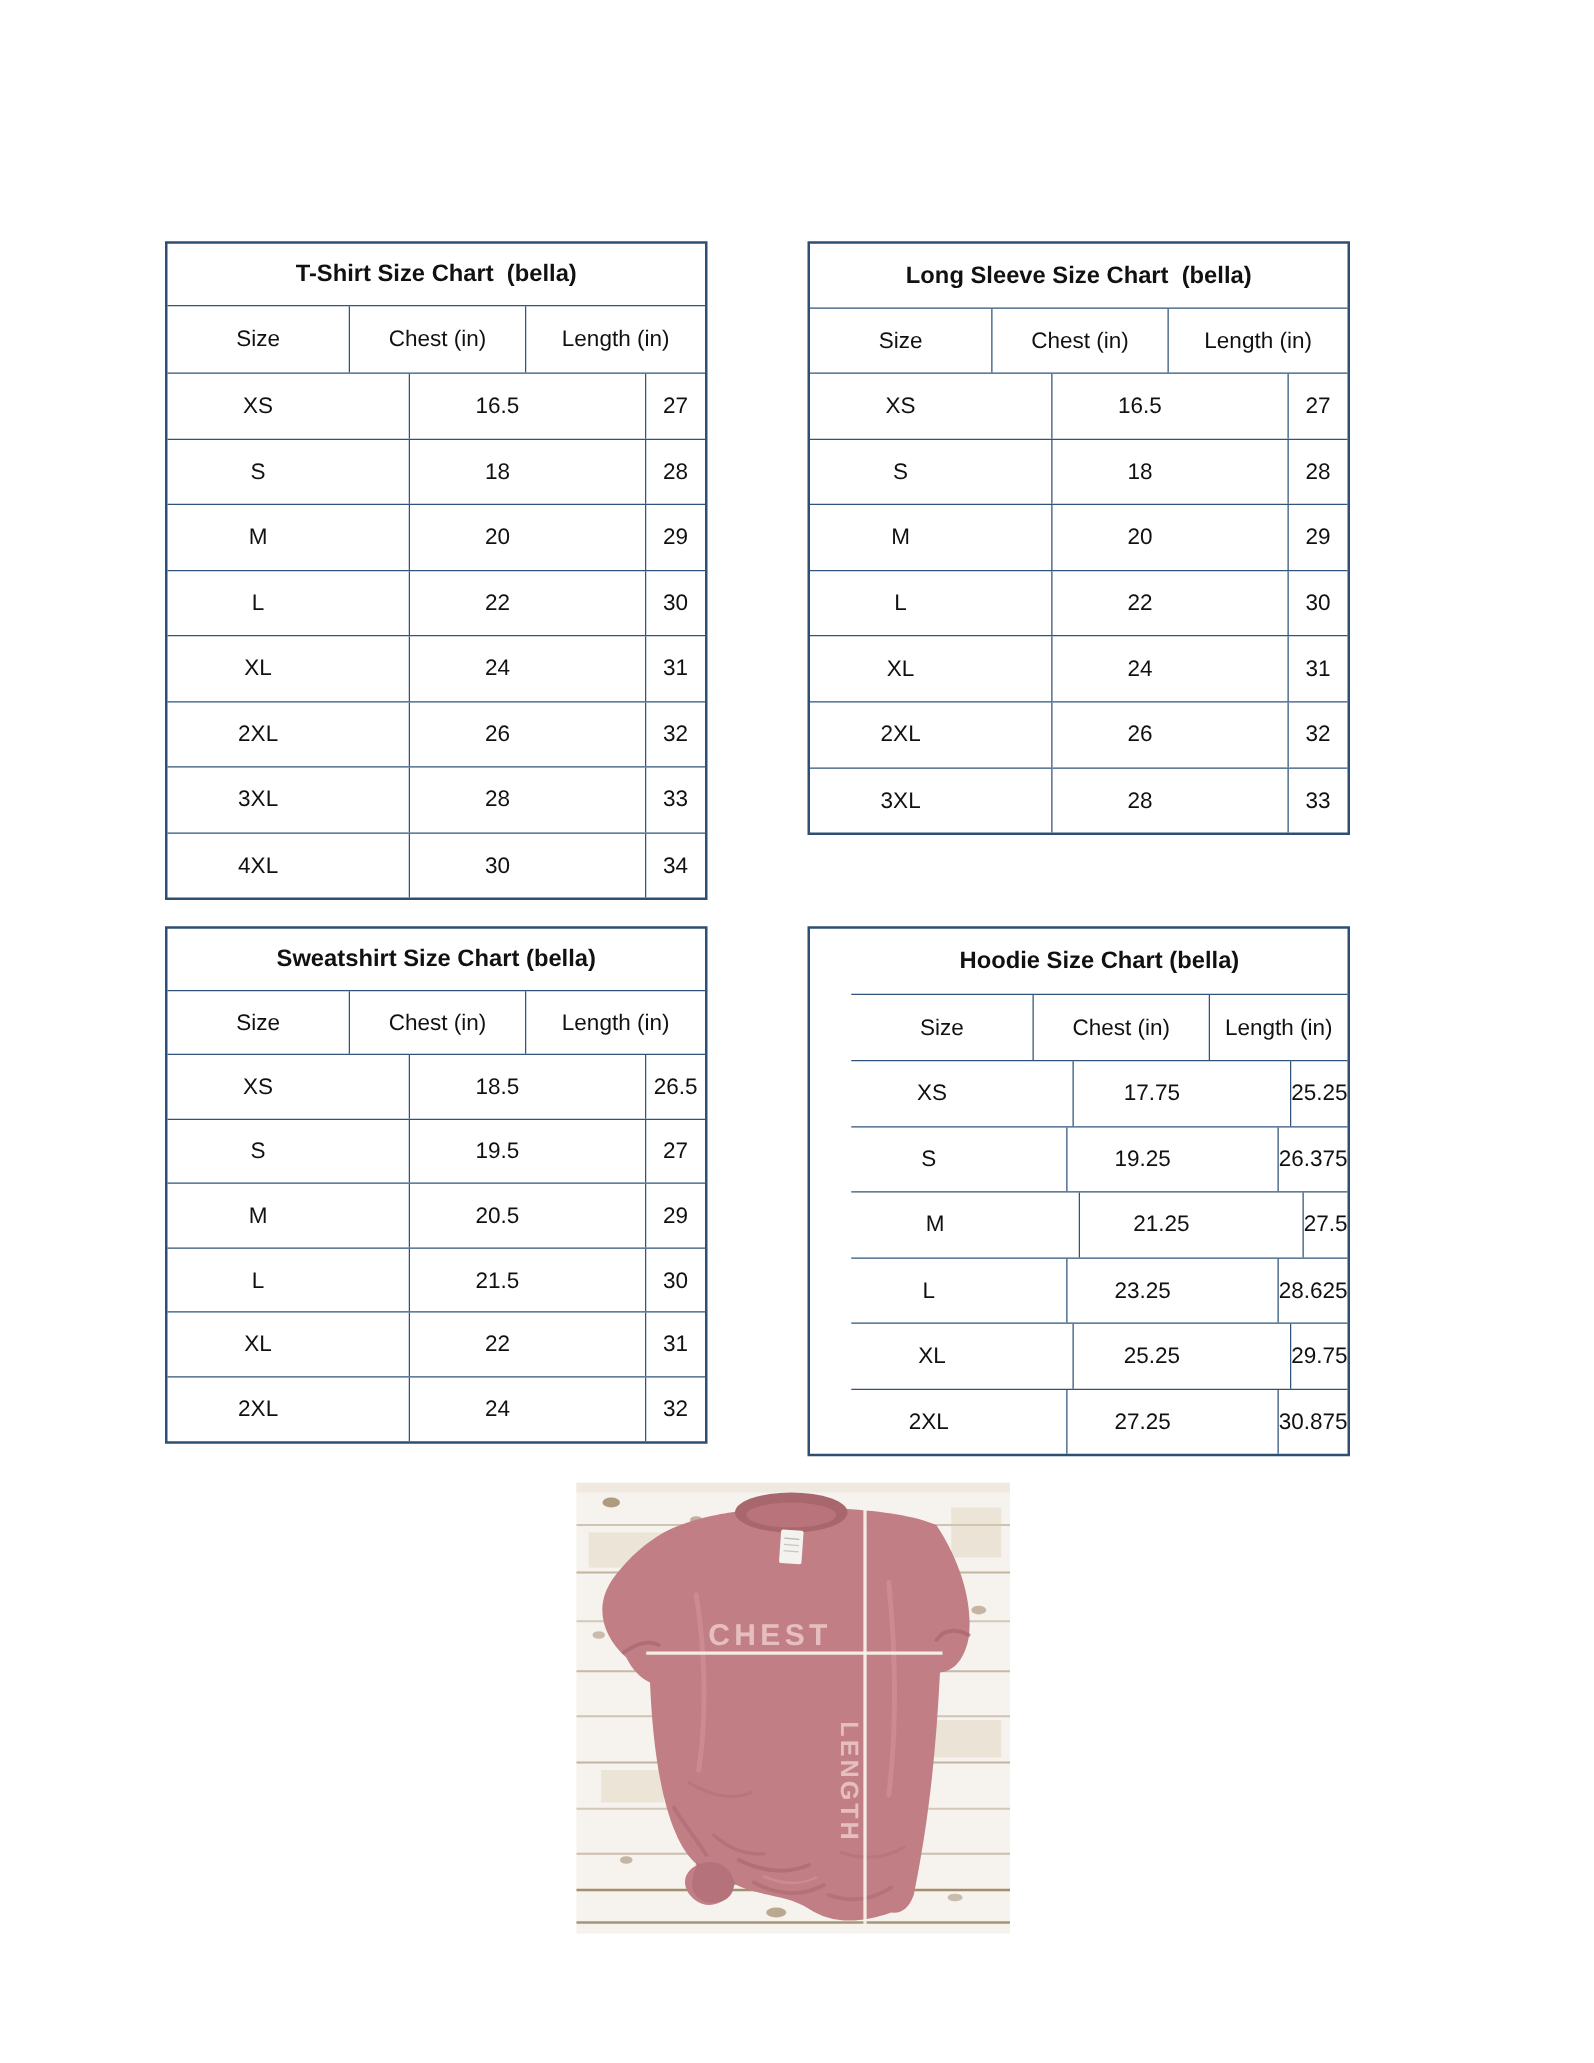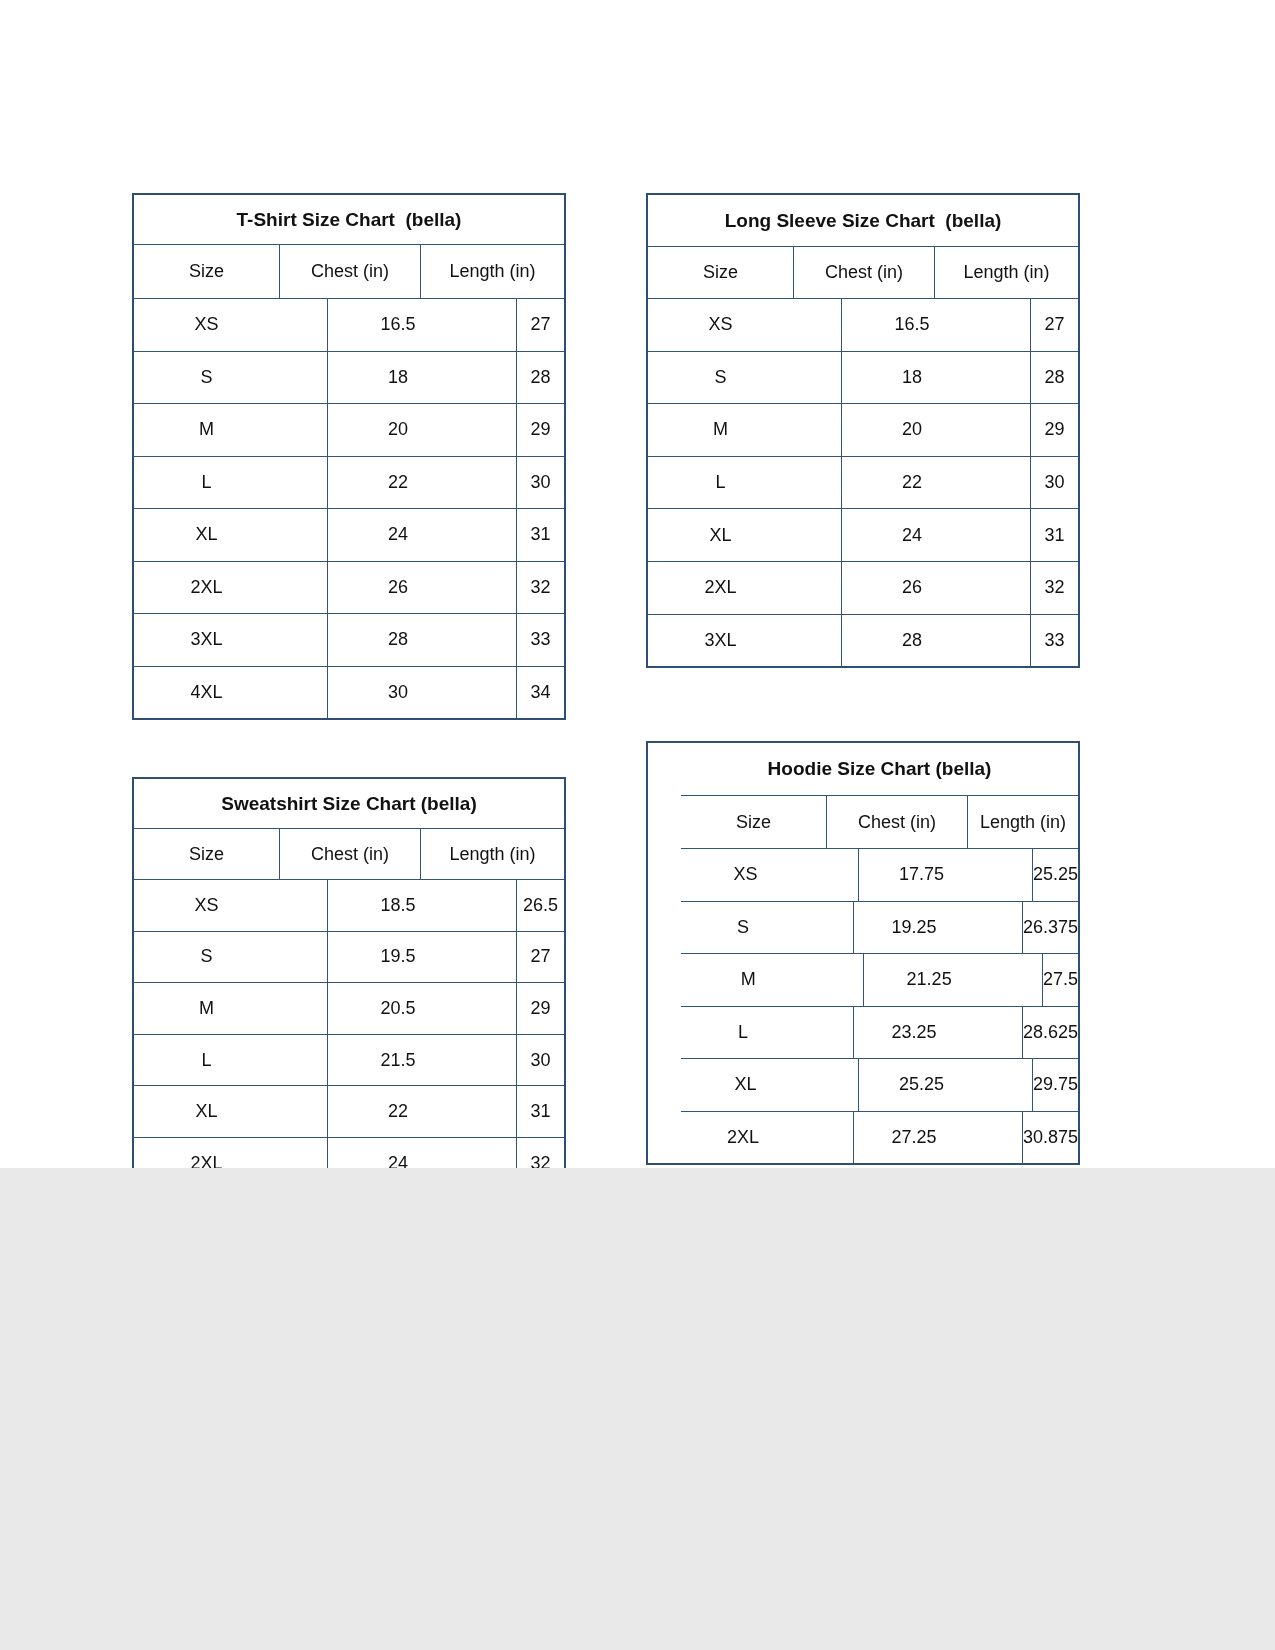--- a/index.html
+++ b/index.html
@@ -1,18 +1,18 @@
 <!DOCTYPE html>
 <html><head>
 <meta charset="utf-8">
 <style>
   html,body{margin:0;padding:0;background:#e9e9e9;}
   .page{
     position:relative;
-    width:1275px;height:1168px;
+    width:1275px;height:1650px;
     background:#ffffff;
     font-family:"Liberation Sans", sans-serif;
     color:#111;
     overflow:hidden;
   }
   
   .tbl{
     position:absolute;
     width:434px;
     background:#fff;
@@ -34,21 +34,21 @@
   .tbl .hdr>div,.tbl .row>div{
     display:flex;align-items:center;justify-content:center;
     font-size:18px;
     box-sizing:border-box;
   }
   .tbl .c1{width:145px;}
   .tbl .c2{width:141px;border-left:1.6px solid #31547b;}
   .tbl .c3{flex:1;border-left:1.6px solid #31547b;}
   #t-tshirt    {left:132px;top:193px;--th:49px;--hh:53px;--rh:51.5px;}
   #t-longsleeve{left:646px;top:193px;--th:51px;--hh:51px;--rh:51.6px;}
-  #t-sweatshirt{left:132px;top:777px;--th:49px;--hh:50px;--rh:50.6px;}
+  #t-sweatshirt{left:132px;top:741px;--th:49px;--hh:50px;--rh:50.6px;}
   #t-hoodie    {left:646px;top:741px;padding-left:33px;--th:52px;--hh:52px;--rh:51.5px;}
   
   .photo{
     position:absolute;
     left:438px;top:1186px;
     width:347px;height:361px;padding-left:23px;
   }
   .photo svg{display:block;}
 </style>
 </head>

